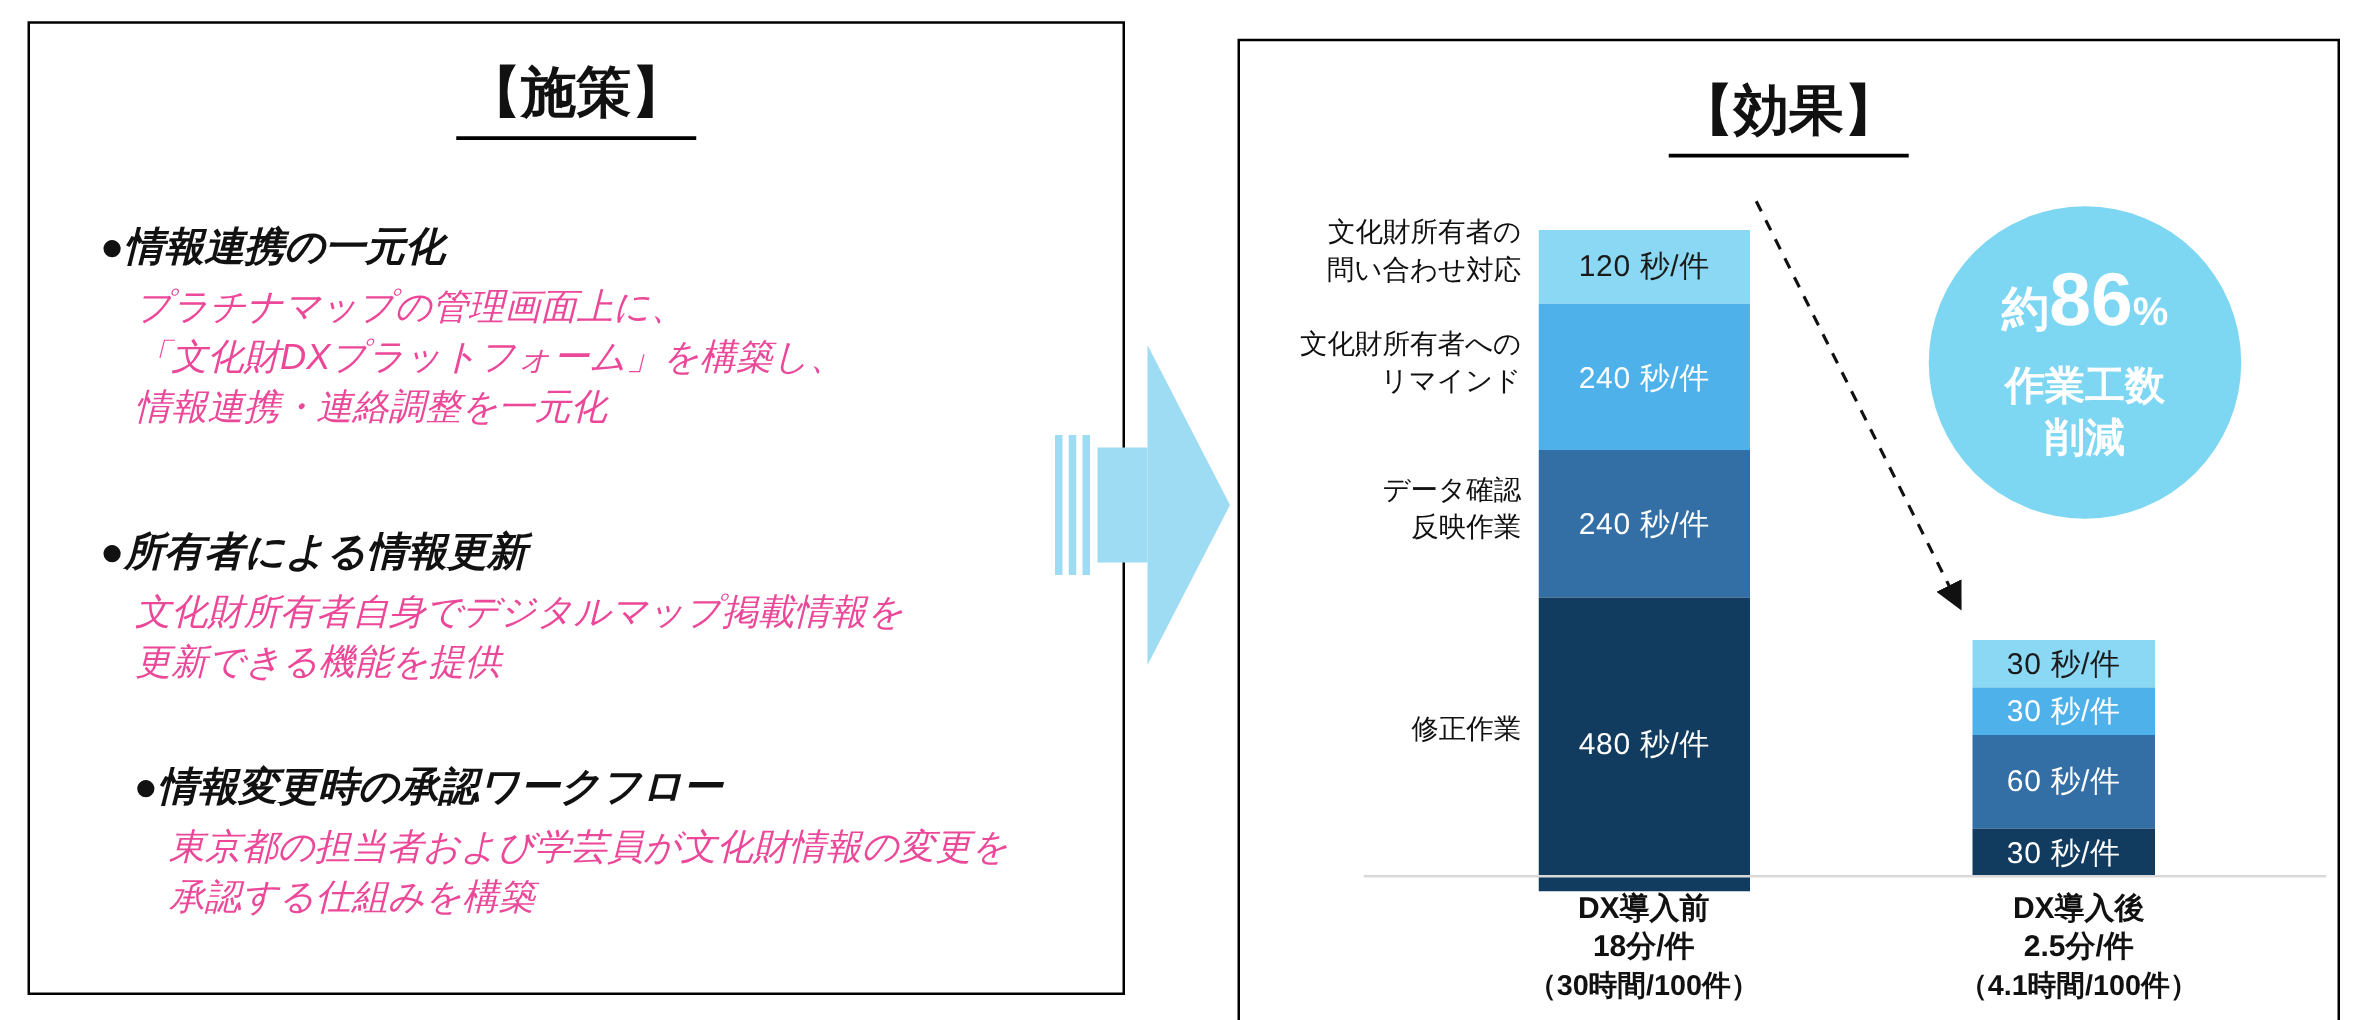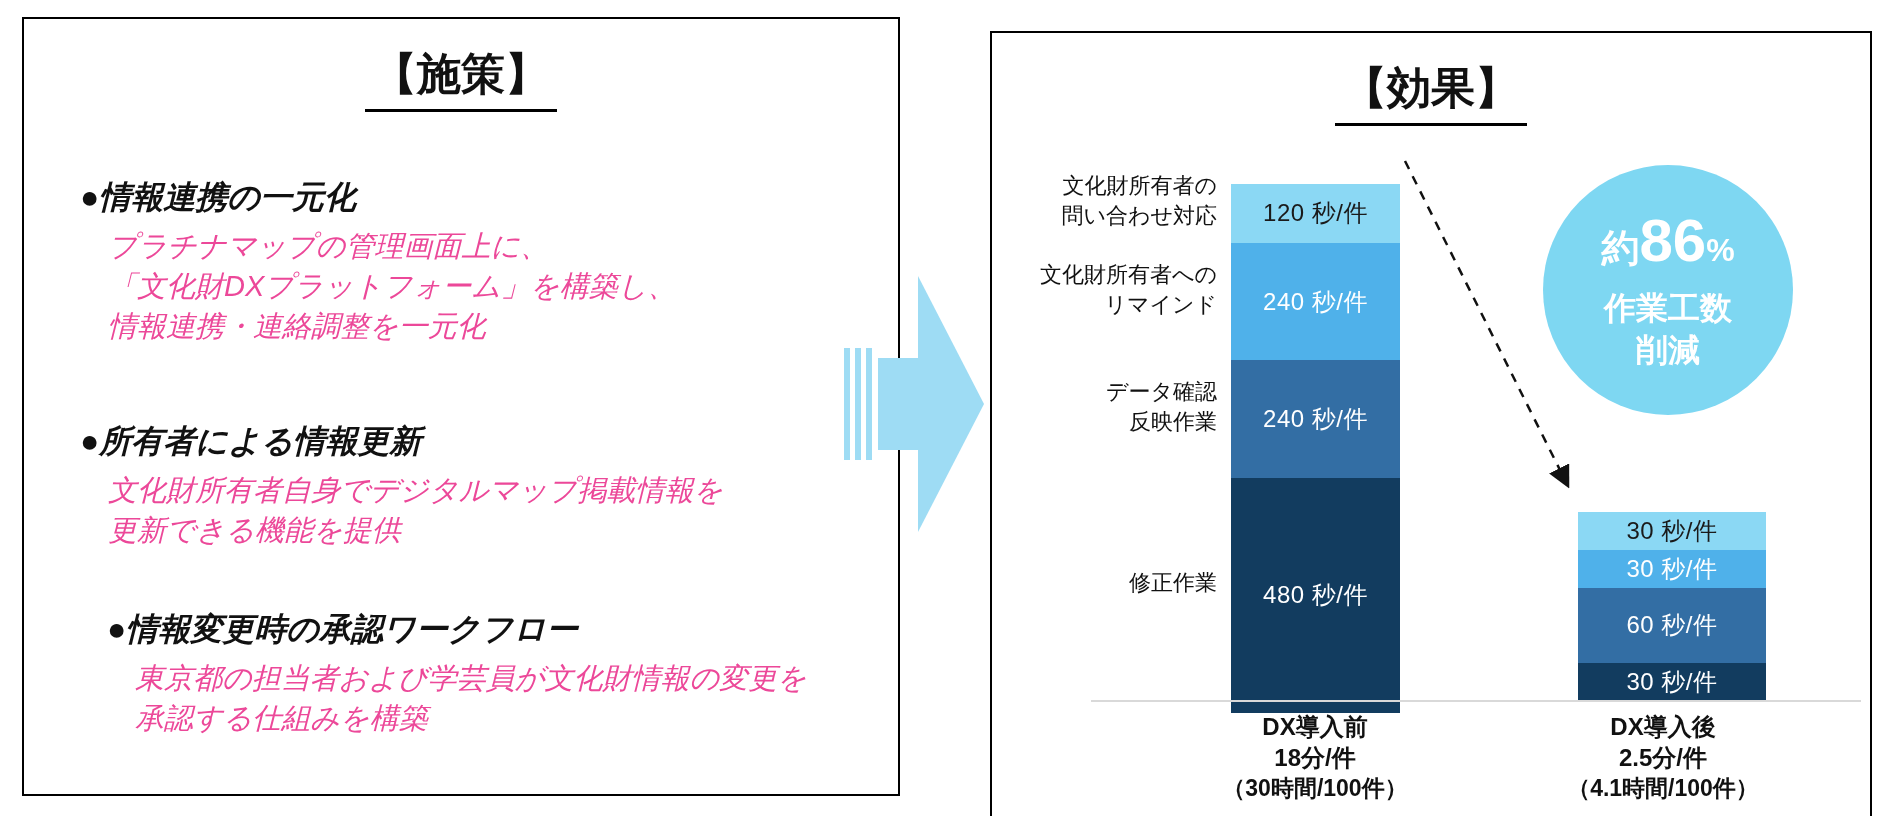--- a/index.html
+++ b/index.html
@@ -31,21 +31,21 @@
     position:absolute; left:10px; top:139px; width:215px; height:529px;
     display:flex; flex-direction:column;
   }
   .row-label {
     flex-basis:0; min-height:0; display:flex; flex-direction:column;
     justify-content:center; align-items:flex-end; text-align:right;
     font-size:22px; line-height:30px; color:#111;
   }
   .bar { position:absolute; display:flex; flex-direction:column; }
   #bar-pre  { left:239px; top:139px; width:169px; height:529px;margin-top:12px; }
-  #bar-post { left:586px; top:479px; width:188px; height:189px; }
+  #bar-post { left:586px; top:479px; width:146px; height:189px; }
   .seg {
     flex-basis:0; min-height:0; display:flex; align-items:center; justify-content:center;
     font-size:24px; letter-spacing:0.5px;
   }
   #axis-line { position:absolute; left:99px; top:667px; width:770px; height:2px; background:#d9d9d9; }
 
   .x-label { position:absolute; top:678px; width:280px; text-align:center; }
   #x-label-pre  { left:183px; }
   #x-label-post { left:531px; }
   .x-name, .x-total { font-size:24px; font-weight:bold; line-height:31px; }

